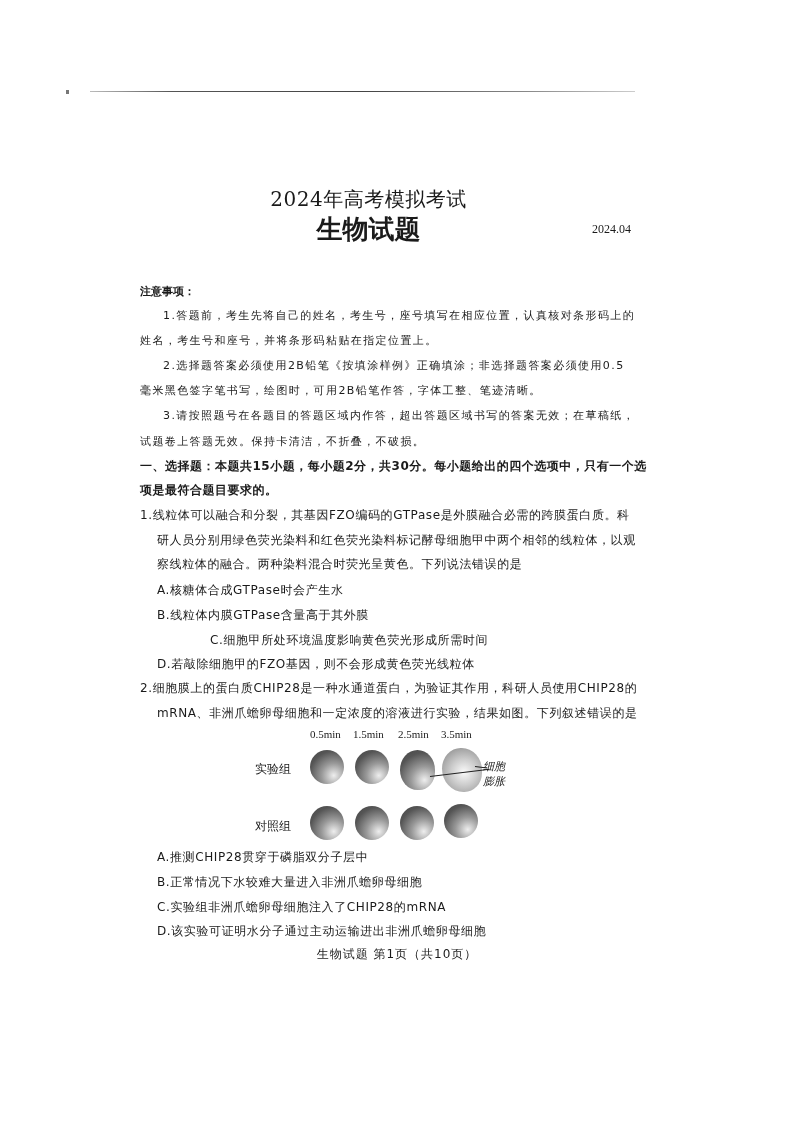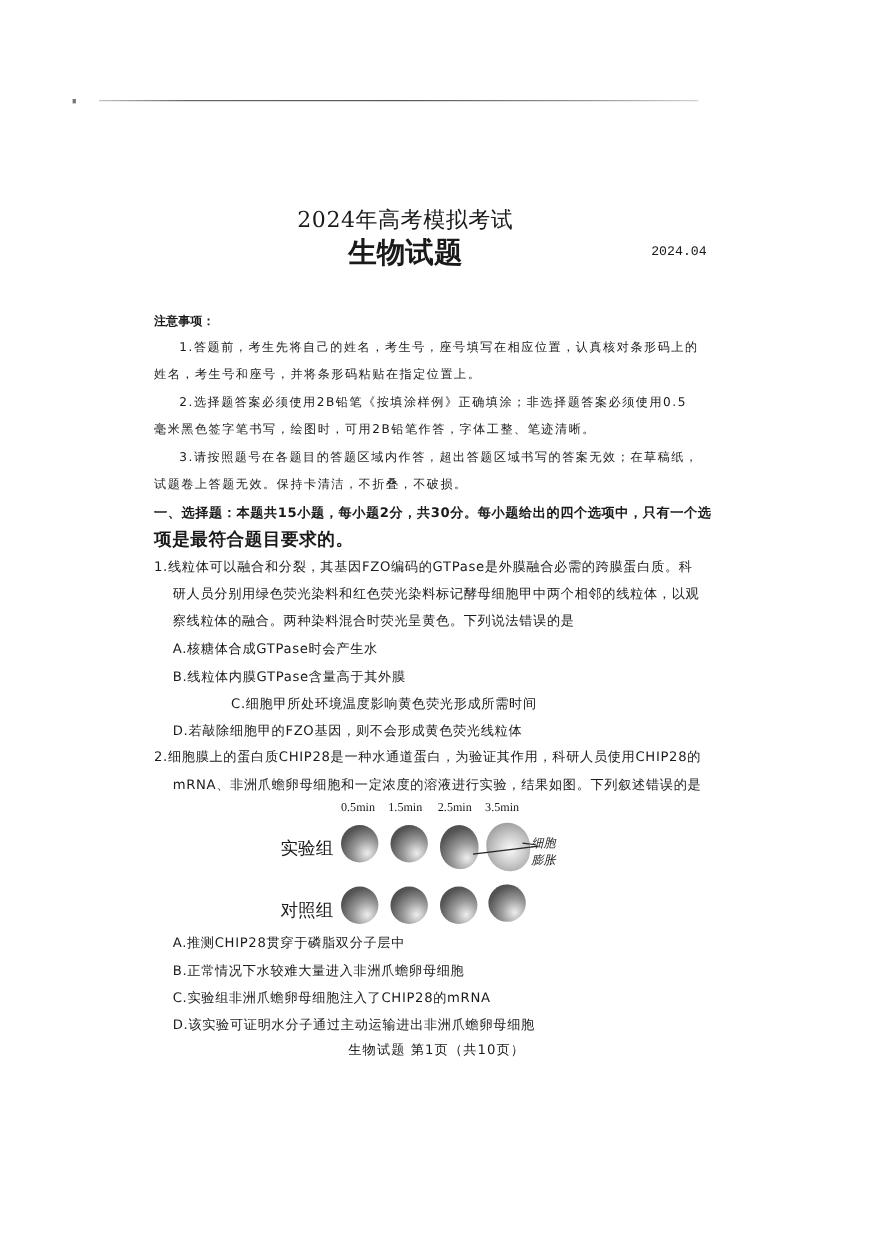--- a/index.html
+++ b/index.html
@@ -4,28 +4,28 @@
 <style>
   html, body { margin: 0; padding: 0; background: #ffffff; }
   body { width: 794px; height: 1123px; position: relative; overflow: hidden;
          font-family: "DejaVu Serif", "Liberation Serif", serif; color: #1a1a1a; }
   .topline { position: absolute; left: 90px; top: 91px; width: 545px; height: 1px;
              background: linear-gradient(90deg, #bbb 0%, #555 15%, #444 50%, #888 80%, #ccc 100%); }
   .corner-mark { position: absolute; left: 66px; top: 90px; width: 3px; height: 4px; background: #777; }
   .title { position: absolute; left: 0; width: 737px; text-align: center; }
   .t1 { top: 186px; font-size: 20px; letter-spacing: 0.5px; font-family: "DejaVu Serif", serif; }
   .t2 { top: 212px; font-size: 26px; font-weight: bold; font-family: Liberation Sans, sans-serif; }
-  .date { position: absolute; left: 592px; top: 222px; font-size: 12px; font-family: Liberation Mono, monospace; }
+  .date { position: absolute; left: 592px; top: 222px; font-size: 12px; font-family: Liberation Serif, serif; }
   .line { position: absolute; left: 140px; font-size: 11.5px; white-space: nowrap; line-height: 16px; }
   .bold { font-weight: bold; font-family: "DejaVu Sans", sans-serif; }
   .notice { font-family: "DejaVu Sans", sans-serif; font-size: 11px; letter-spacing: 1.4px; }
   .q { font-family: "DejaVu Sans", sans-serif; font-size: 12px; letter-spacing: 0.6px; }
   .figure { position: absolute; left: 255px; top: 728px; width: 260px; height: 110px; }
   .fig-time { position: absolute; top: 0; font-size: 11px; font-family: "Liberation Serif", serif; }
-  .fig-row-label { position: absolute; font-size: 16px; font-family: "DejaVu Sans", sans-serif; left: 0; }
+  .fig-row-label { position: absolute; font-size: 12px; font-family: "DejaVu Sans", sans-serif; left: 0; }
   .cell { position: absolute; width: 34px; height: 34px; border-radius: 50%;
           background: radial-gradient(circle at 70% 75%, #eee 0%, #999 35%, #555 70%, #444 100%); }
   .cell.swell { width: 40px; height: 44px; border-radius: 48% 52% 45% 55%;
           background: radial-gradient(circle at 55% 55%, #fafafa 0%, #ccc 40%, #999 80%, #888 100%); }
   .pointer { position: absolute; height: 1px; background: #222; transform-origin: left center; }
   .callout { position: absolute; left: 228px; top: 31px; font-size: 11px; font-family: "DejaVu Sans", sans-serif; font-style: italic; }
   .footer { position: absolute; left: 0; width: 794px; top: 946px; text-align: center;
             font-size: 12px; font-family: "DejaVu Sans", sans-serif; letter-spacing: 1px; }
 </style>
 </head>
@@ -41,21 +41,21 @@
 <div class="line bold" style="top:284px;font-size:11px;">注意事项：</div>
 
 <div class="line notice" style="top:308px;left:163px;">1.答题前，考生先将自己的姓名，考生号，座号填写在相应位置，认真核对条形码上的</div>
 <div class="line notice" style="top:333px;">姓名，考生号和座号，并将条形码粘贴在指定位置上。</div>
 <div class="line notice" style="top:358px;left:163px;">2.选择题答案必须使用2B铅笔《按填涂样例》正确填涂；非选择题答案必须使用0.5</div>
 <div class="line notice" style="top:383px;">毫米黑色签字笔书写，绘图时，可用2B铅笔作答，字体工整、笔迹清晰。</div>
 <div class="line notice" style="top:408px;left:163px;">3.请按照题号在各题目的答题区域内作答，超出答题区域书写的答案无效；在草稿纸，</div>
 <div class="line notice" style="top:433px;font-family:Liberation Serif, serif;">试题卷上答题无效。保持卡清洁，不折叠，不破损。</div>
 
 <div class="line bold" style="top:458px;font-size:12px;letter-spacing:0.5px;">一、选择题：本题共15小题，每小题2分，共30分。每小题给出的四个选项中，只有一个选</div>
-<div class="line bold" style="top:482px;font-size:16px;letter-spacing:0.5px;">项是最符合题目要求的。</div>
+<div class="line bold" style="top:482px;font-size:12px;letter-spacing:0.5px;">项是最符合题目要求的。</div>
 
 <div>
   <div class="line q" style="top:507px;">1.线粒体可以融合和分裂，其基因FZO编码的GTPase是外膜融合必需的跨膜蛋白质。科</div>
   <div class="line q" style="top:532px;left:157px;">研人员分别用绿色荧光染料和红色荧光染料标记酵母细胞甲中两个相邻的线粒体，以观</div>
   <div class="line q" style="top:556px;left:157px;">察线粒体的融合。两种染料混合时荧光呈黄色。下列说法错误的是</div>
   <div class="line q" style="top:582px;left:157px;">A.核糖体合成GTPase时会产生水</div>
   <div class="line q" style="top:607px;left:157px;">B.线粒体内膜GTPase含量高于其外膜</div>
   <div class="line q" style="top:632px;left:162px;margin-left:48px;">C.细胞甲所处环境温度影响黄色荧光形成所需时间</div>
   <div class="line q" style="top:656px;left:157px;">D.若敲除细胞甲的FZO基因，则不会形成黄色荧光线粒体</div>
 </div>

